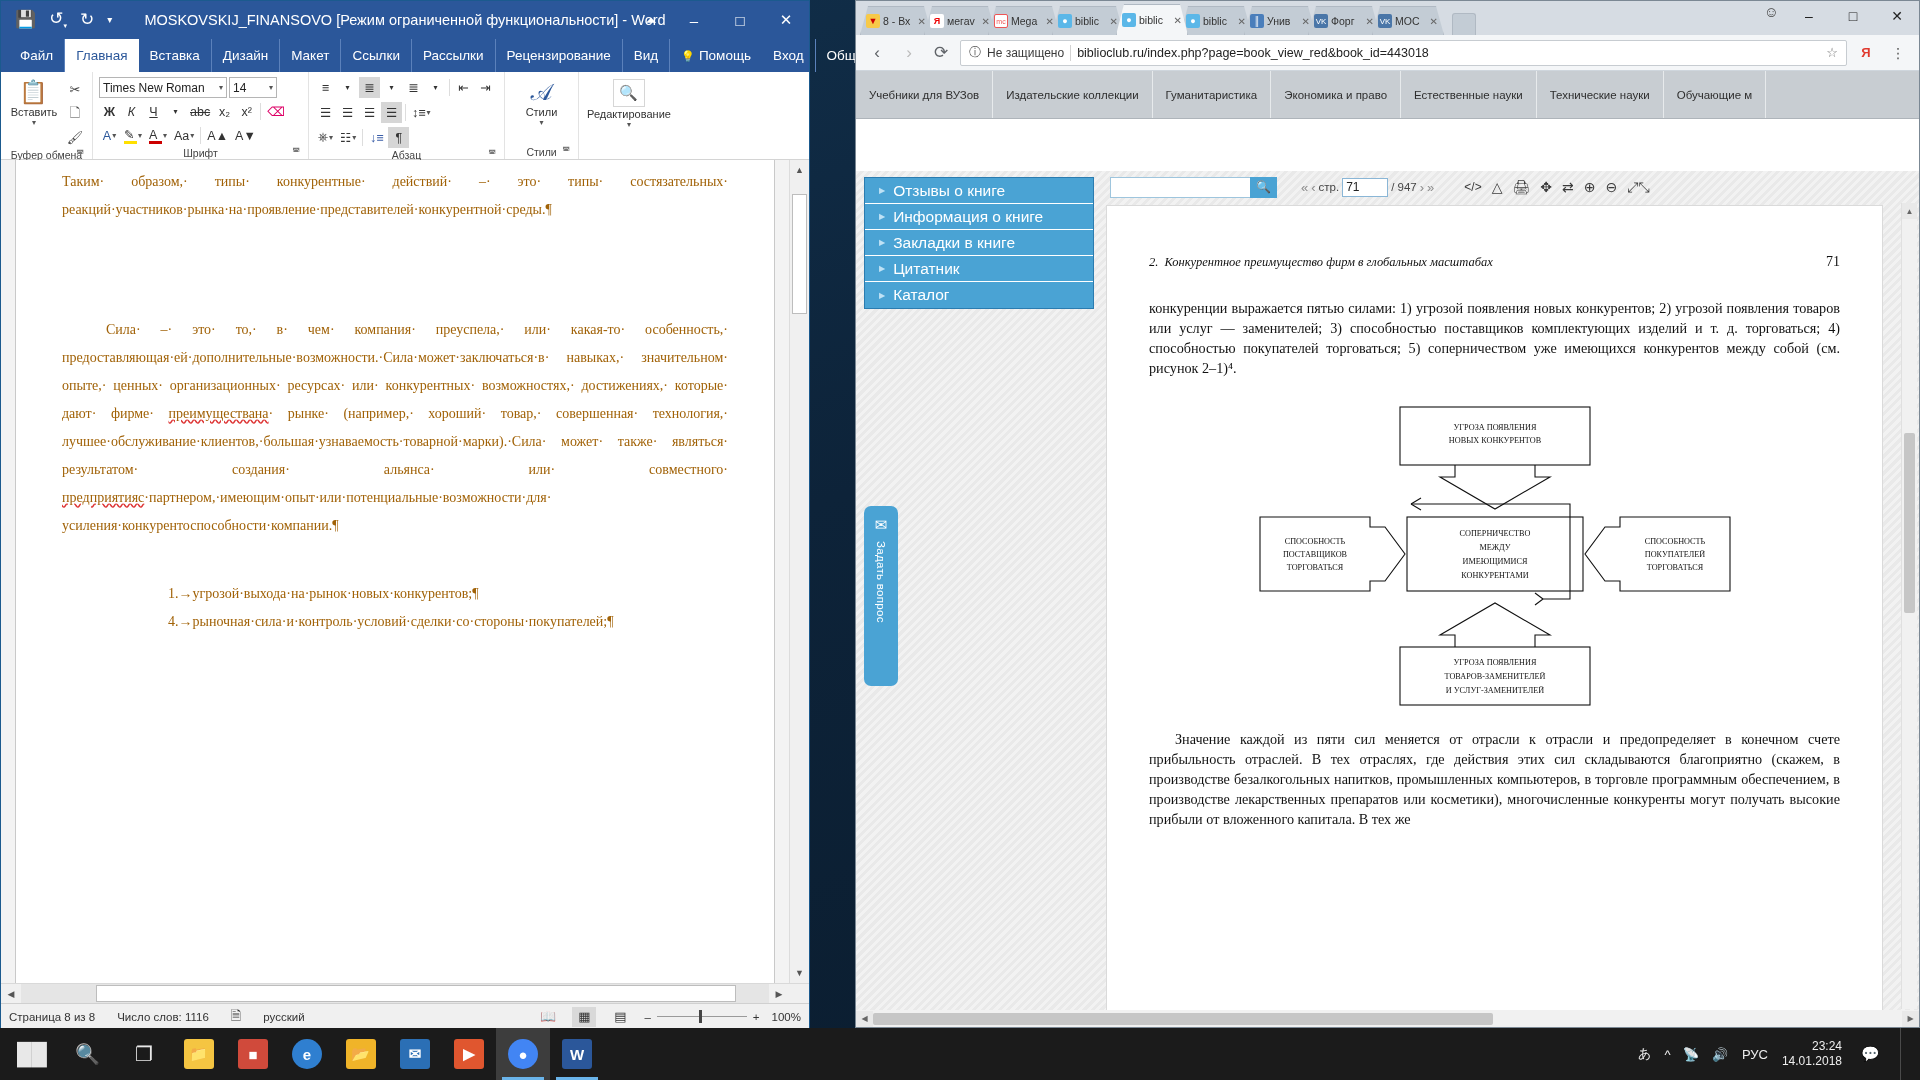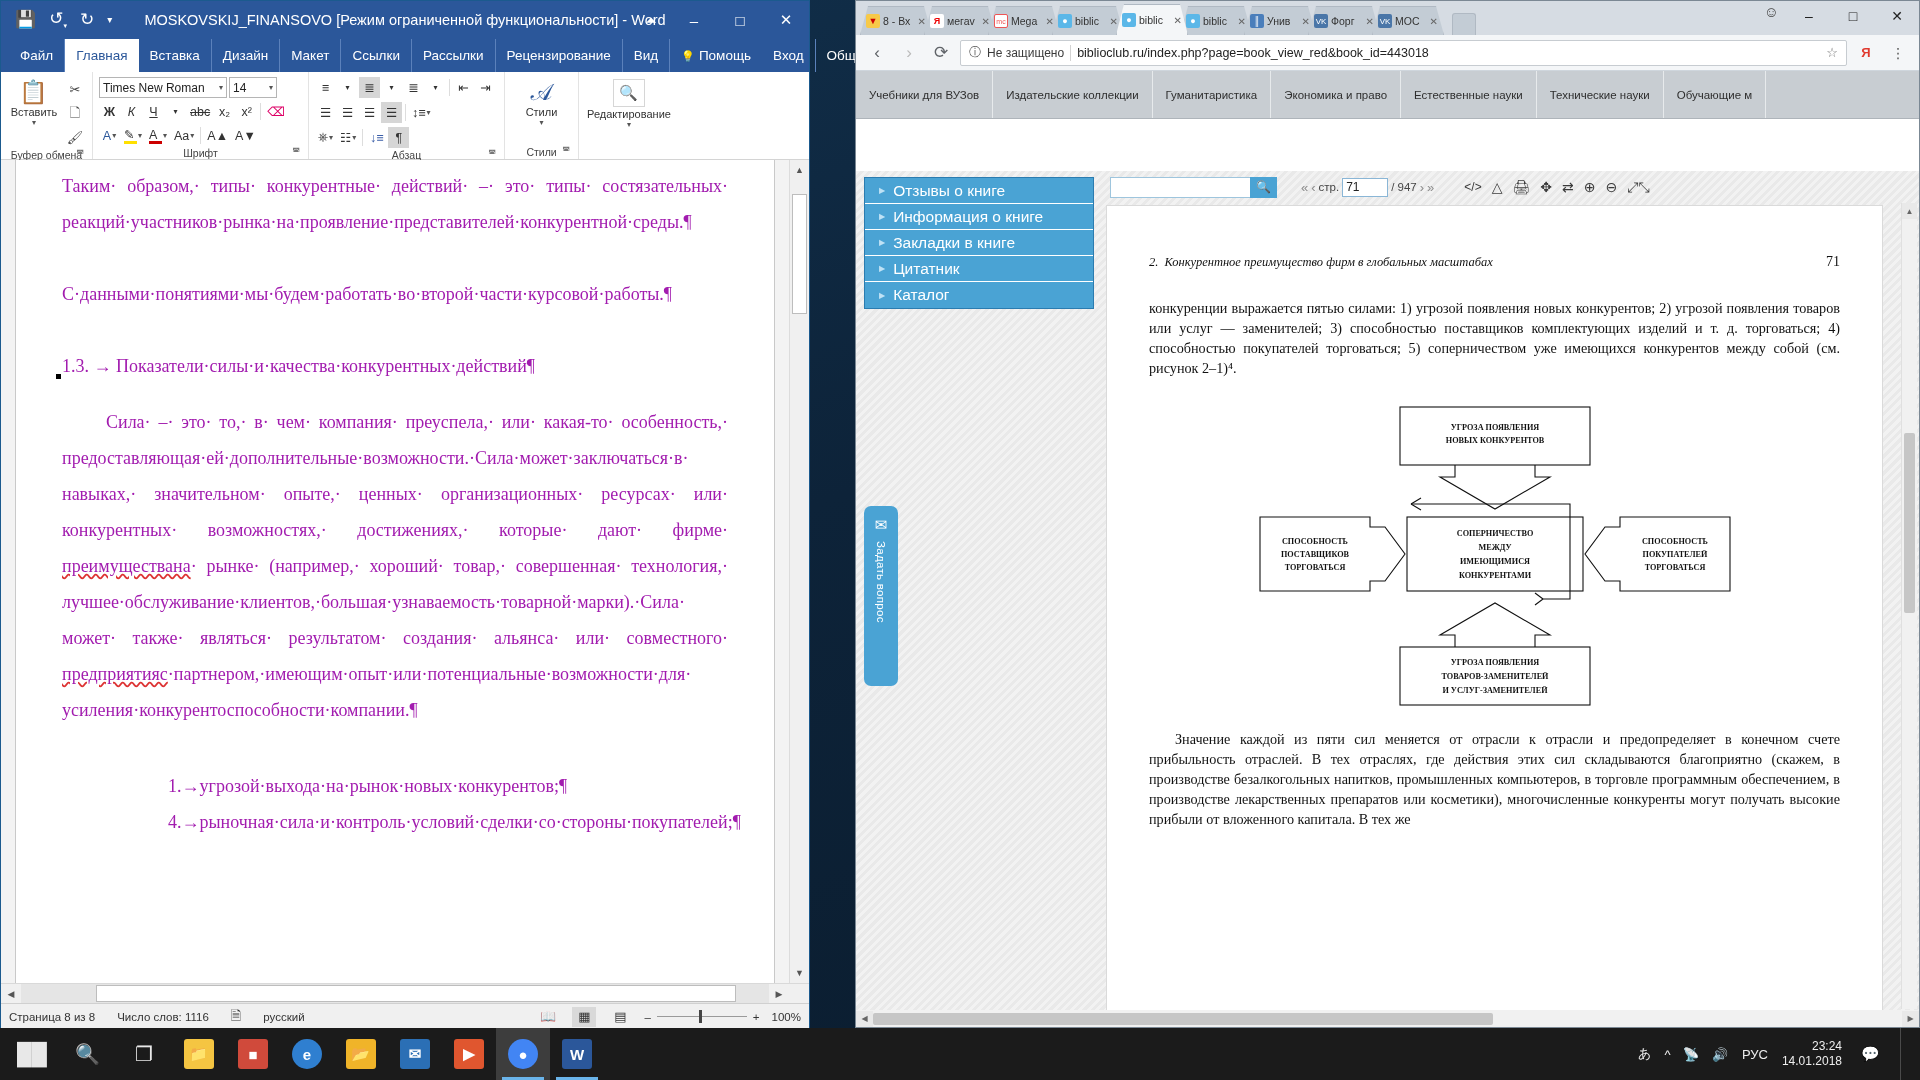--- a/index.html
+++ b/index.html
@@ -114,21 +114,21 @@
     flex: 1; background: #f3f3f3; position: relative; overflow: hidden;
     display: flex;
   }
   .w-page {
     position: absolute; left: 14px; top: 0; width: 760px; bottom: 0;
     background: #fff; border-left:1px solid #c9c9c9; border-right:1px solid #c9c9c9;
     overflow: hidden;
   }
   .doc-text {
     font-family: "Liberation Serif", serif;
-    font-size: 18px; color: #a21caf;
+    font-size: 14px; color: #a16207;
     padding: 8px 46px 0 46px;
   }
   .doc-p { text-align: justify; line-height: 2.0; margin-bottom: 0; }
   .doc-p.just-wide { text-align: justify; }
   .doc-p.indent { text-indent: 44px; }
   .doc-blank { height: 36px; }
   .doc-head { line-height: 2.0; }
   .sq-bullet { position:absolute; left: 44px; width:5px; height:5px; background:#000; }
   .spell { border-bottom: 2px wavy #d33; text-decoration: underline; text-decoration-color:#d33;
            text-decoration-style: wavy; }
@@ -313,21 +313,21 @@
     margin-bottom: 28px;
   }
   .bp-running .pg { margin-left: auto; font-style: normal; font-size: 14px; }
   .bp-text { font-size: 14.2px; line-height: 1.42; text-align: justify; color: #111; }
   .bp-caption { font-size: 12px; margin-top: 14px; }
   .bp-caption b { font-weight: bold; }
   .bp-caption i { font-style: italic; }
   .bp-para2 { font-size: 14.2px; line-height: 1.42; text-align: justify; color: #111;
               margin-top: 20px; text-indent: 26px; }
 
-  .diagram { margin: 20px auto 0 auto; width: 540px; height: 310px; position: relative; font-weight: bold; }
+  .diagram { margin: 20px auto 0 auto; width: 540px; height: 310px; position: relative; }
   .diagram svg { width: 100%; height: 100%; }
   .dbox-text { font-size: 8.2px; font-family: "Liberation Serif", serif; fill: #111; }
 
   .reader-vscroll {
     position: absolute; right: 2px; top: 32px; bottom: 18px; width: 16px; background:#f1f1f1;
     border-left:1px solid #e0e0e0;
   }
   .rv-arrow{height:16px;display:flex;align-items:center;justify-content:center;font-size:8px;color:#666;background:#e9e9e9;}
   .rv-thumb{position:absolute;left:2px;right:2px;top:230px;height:180px;background:#c6c6c6;border-radius:2px;}
   .reader-hscroll {
@@ -529,26 +529,21 @@
         </div>
         <div class="rgroup-label"></div>
       </div>
     </div>
 
     <div class="w-doc-area">
       <div class="w-page">
         <div class="doc-text">
           <div class="doc-p just-wide">Таким· образом,· типы· конкурентные· действий· –· это· типы· состязательных· реакций·участников·рынка·на·проявление·представителей·конкурентной·среды.¶</div>
           <div class="doc-blank"></div>
-          <div class="doc-p">С·данными·понятиями·мы·будем·работать·во·второй·части·курсовой·работы.¶</div>
           <div class="doc-blank"></div>
-          <div class="doc-head" style="position:relative">
-            <span class="sq-bullet" style="left:-6px;top:26px"></span>
-            <span>1.3. → Показатели·силы·и·качества·конкурентных·действий¶</span>
-          </div>
           <div class="doc-blank" style="height:20px"></div>
           <div class="doc-p indent"><span>Сила· –· это· то,· в· чем· компания· преуспела,· или· какая-то· особенность,· предоставляющая·ей·дополнительные·возможности.·Сила·может·заключаться·в· навыках,· значительном· опыте,· ценных· организационных· ресурсах· или· конкурентных· возможностях,· достижениях,· которые· дают· фирме· </span><span class="spell">преимуществана</span><span>· рынке· (например,· хороший· товар,· совершенная· технология,· лучшее·обслуживание·клиентов,·большая·узнаваемость·товарной·марки).·Сила· может· также· являться· результатом· создания· альянса· или· совместного· </span><span class="spell">предприятияс</span><span>·партнером,·имеющим·опыт·или·потенциальные·возможности·для· усиления·конкурентоспособности·компании.¶</span></div>
           <div class="doc-blank" style="height:18px"></div>
           <div class="doc-blank" style="height:22px"></div>
           <div class="ol-item">1.→угрозой·выхода·на·рынок·новых·конкурентов;¶</div>
           <div class="ol-item">4.→рыночная·сила·и·контроль·условий·сделки·со·стороны·покупателей;¶</div>
 
         </div>
       </div>
 

